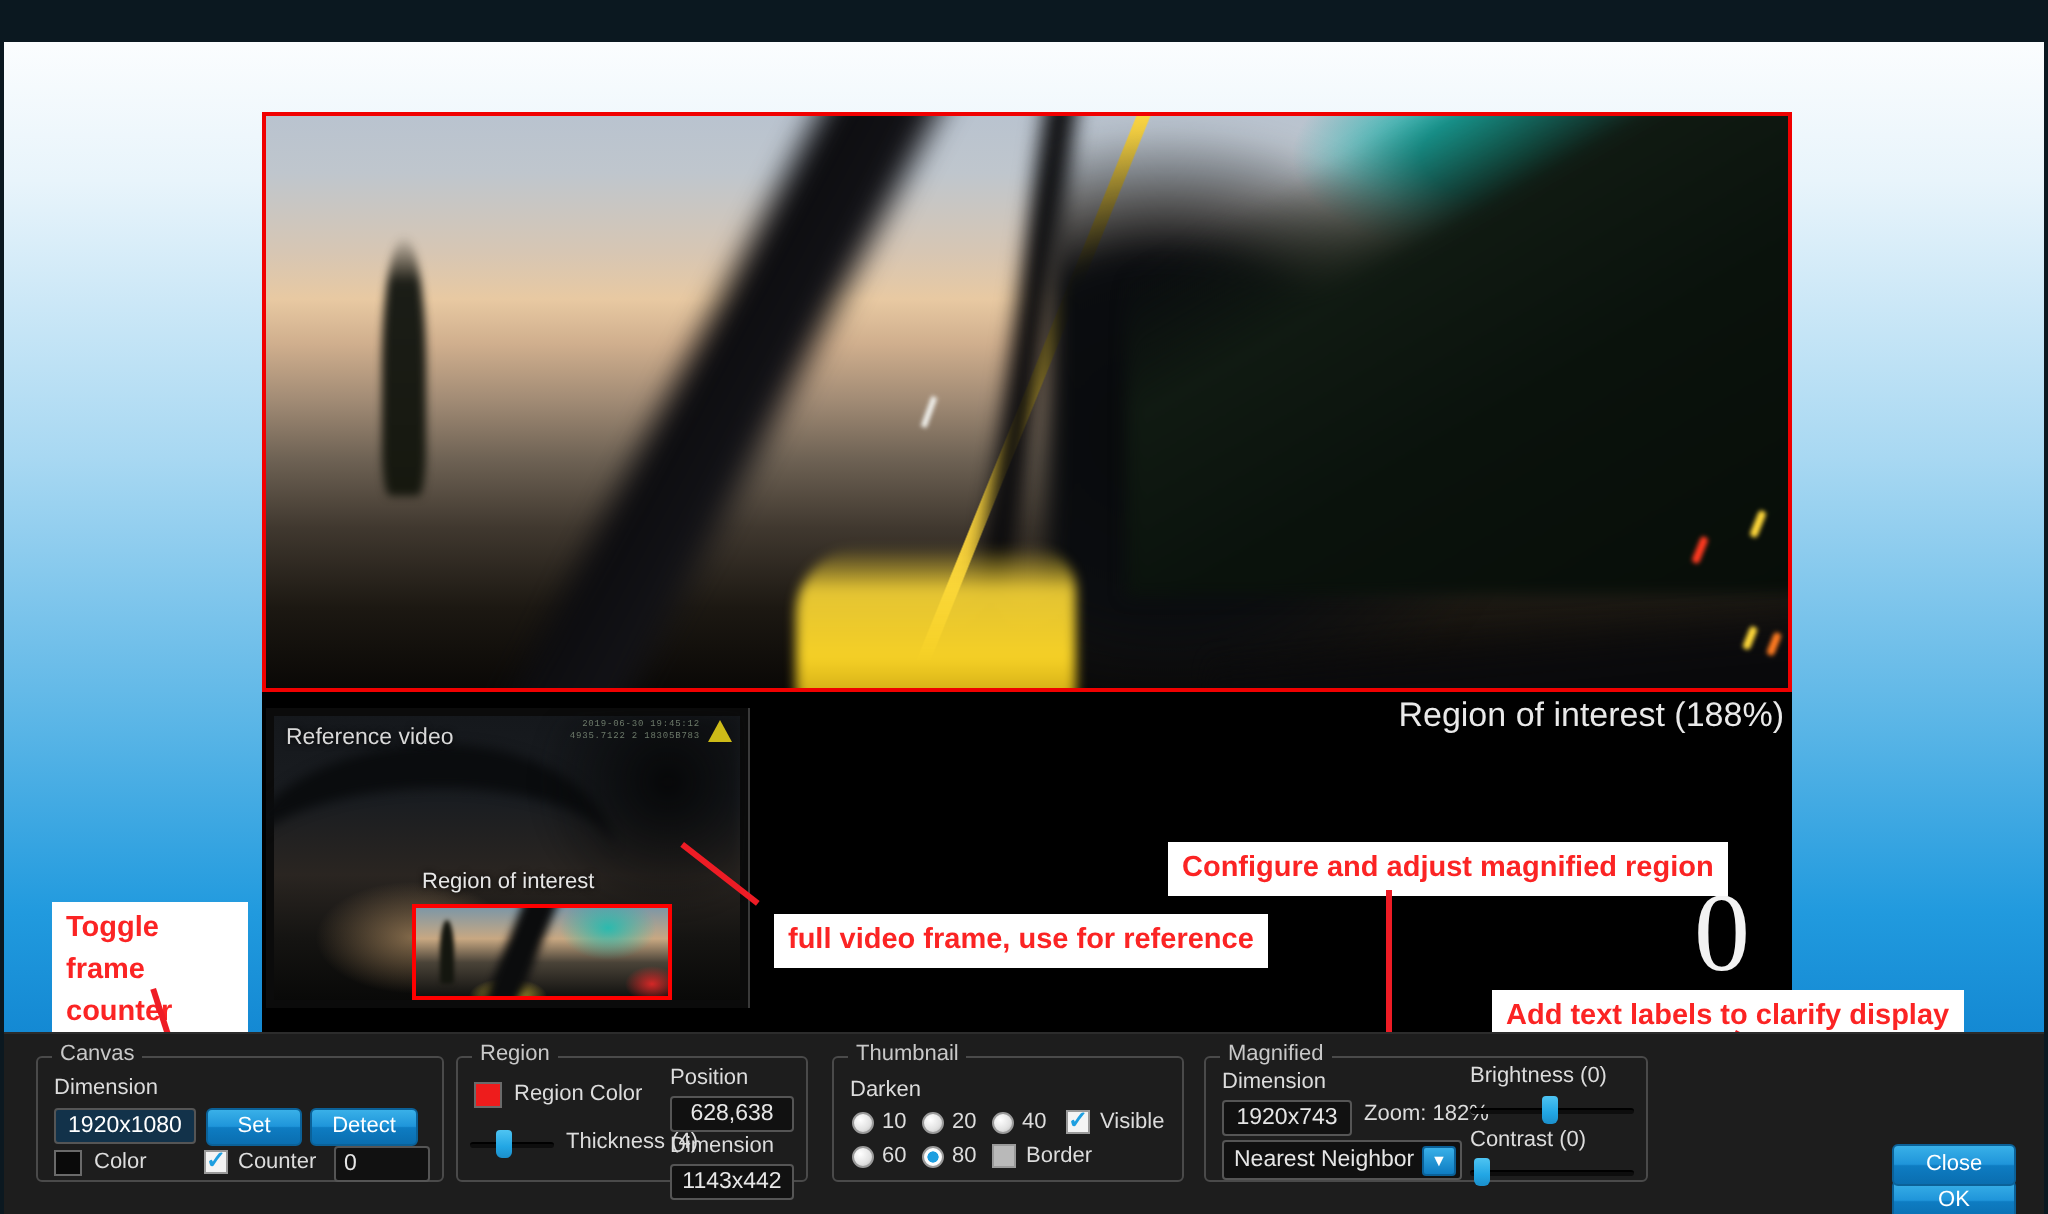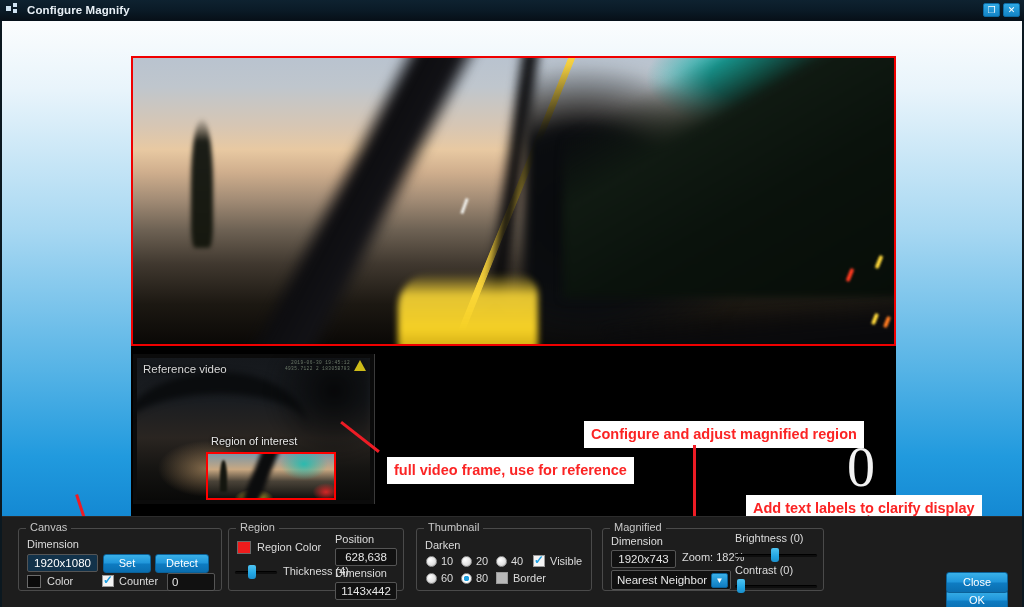--- a/index.html
+++ b/index.html
@@ -296,32 +296,20 @@
     background: linear-gradient(to bottom, #39b0e8, #0e7cc2);
     border: 1px solid #0b6198; border-radius: 2px;
     color: #fff; font-size: 8px; text-align: center; line-height: 14px;
   }
 </style>
 </head>
 <body>
 
 <div id="app">
 
-  <div id="titlebar">
-    <div class="tb-icon">
-      <i class="a"></i>
-        <i class="b"></i>
-        <i class="c"></i>
-    </div>
-    <div id="title-text">Configure Magnify</div>
-    <div id="tb-buttons">
-      <div class="tb-btn">❐</div>
-      <div class="tb-btn">✕</div>
-    </div>
-  </div>
 
   <div id="stage">
 
     <div id="black-strip"></div>
 
     <div id="magnified-view">
       <div class="vid">
         <div class="pillar1"></div>
         <div class="pillar2"></div>
         <div class="darkmass"></div>
@@ -332,38 +320,41 @@
         <div class="hood"></div>
         <div class="lightA"></div>
 
         <div class="lightC"></div>
         <div class="lightD"></div>
         <div class="lightE"></div>
 
       </div>
     </div>
 
+    <div id="roi-label">Region of interest (188%)</div>
     <div id="frame-counter">0</div>
 
     <div id="reference-thumb">
       <div class="rv">
         <div class="rv-arc"></div>
         <div class="rv-dark"></div>
       </div>
       <div id="ref-label">Reference video</div>
       <div id="osd-text">2019-06-30 19:45:12
 4935.7122 2 18305B783</div>
       <div id="osd-warn"></div>
       <div id="roi-thumb-label">Region of interest</div>
       <div id="roi-box">
         <div class="rb-pillar"></div>
         <div class="rb-tree"></div>
       </div>
     </div>
 
+    <div class="callout" id="callout-toggle">Toggle frame
+counter</div>
     <div class="callout" id="callout-fullframe">full video frame, use for reference</div>
     <div class="callout" id="callout-configure">Configure and adjust magnified region</div>
     <div class="callout" id="callout-addtext">Add text labels to clarify display</div>
 
     <div class="leader" style="left:76px; top:473px; width:73px; height:3px; transform: rotate(72deg);"></div>
     <div class="leader" style="left:340px; top:400px; width:48px; height:3px; transform: rotate(38deg);"></div>
     <div class="leader" style="left:691px; top:424px; width:3px; height:97px;"></div>
     <div class="leader" style="left:866px; top:494px; width:3px; height:30px; transform: rotate(27deg);"></div>
   </div>
 

